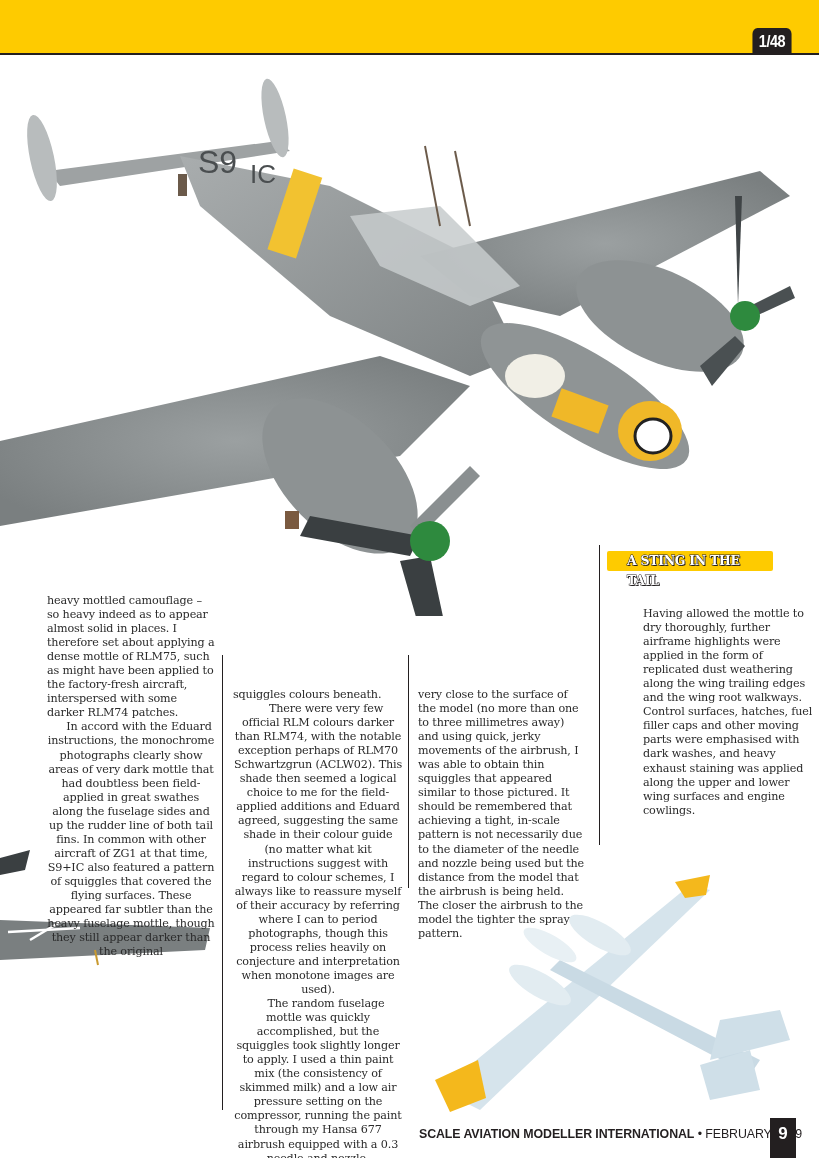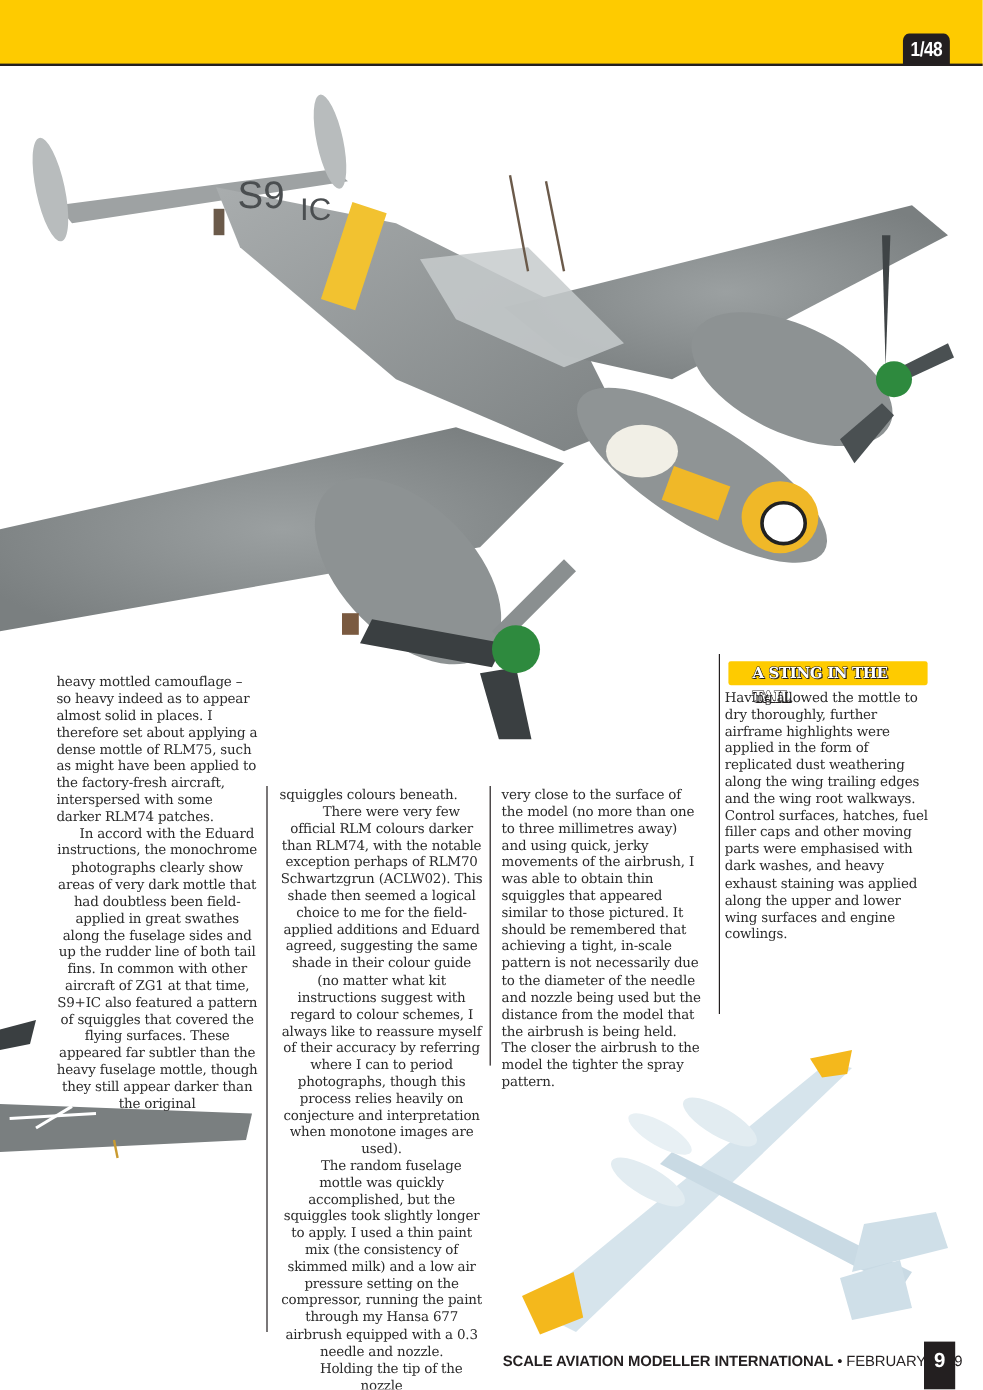--- a/index.html
+++ b/index.html
@@ -2,29 +2,29 @@
 <html><head>
 <meta charset="utf-8">
 <style>
   html, body { margin: 0; padding: 0; }
   body { width: 819px; height: 1158px; position: relative; overflow: hidden; background: #ffffff; font-family: "DejaVu Serif", serif; color: #2a2a2a; }
   .top-band { position: absolute; left: 0; top: 0; width: 819px; height: 53px; background: #fecb00; border-bottom: 2px solid #231f20; }
   .scale-tab { position: absolute; right: 24px; top: 28px; width: 46px; height: 27px; background: #231f20; border-radius: 6px 6px 0 0; color: #ffffff; font-family: "Liberation Sans", sans-serif; font-weight: bold; font-size: 17px; text-align: center; line-height: 28px; letter-spacing: -0.5px; transform: scaleX(0.85); }
   .photo-main { position: absolute; left: 0; top: 56px; width: 819px; height: 560px; }
   .photo-under { position: absolute; left: 410px; top: 860px; width: 409px; height: 260px; }
   .photo-wing { position: absolute; left: 0; top: 850px; width: 230px; height: 130px; }
-  .col { position: absolute; font-size: 11.2px; line-height: 14.05px; letter-spacing: -0.15px; }
+  .col { position: absolute; font-size: 11.2px; line-height: 14.05px; letter-spacing: -0.15px; margin-top: 32px; }
   .col p { margin: 0; }
   .col .ind { text-indent: 16px; text-align: center; }
   .col1 { left: 47px; top: 562px; width: 168px; }
   .col2 { left: 233px; top: 656px; width: 170px; border-left: 1px solid #231f20; padding-left: 0; }
   .rule2 { position: absolute; left: 222px; top: 655px; width: 1px; height: 455px; background: #231f20; }
   .col3 { left: 418px; top: 656px; width: 168px; }
   .rule3 { position: absolute; left: 408px; top: 655px; width: 1px; height: 233px; background: #231f20; }
-  .col4 { left: 604px; top: 575px; width: 172px; }
+  .col4 { left: 643px; top: 575px; width: 172px; }
   .rule4 { position: absolute; left: 599px; top: 545px; width: 1px; height: 300px; background: #231f20; }
   .col2 { border-left: none; }
   .heading { position: absolute; left: 607px; top: 551px; width: 166px; height: 20px; background: #fecb00; border-radius: 2px; }
   .heading span { display: block; font-family: "DejaVu Serif", serif; font-weight: bold; font-size: 12.5px; color: #ffffff; line-height: 20px; padding-left: 20px; letter-spacing: -0.3px; -webkit-text-stroke: 0.9px #231f20; paint-order: stroke fill; text-shadow: 1px 1px 0 #231f20; }
   .footer { position: absolute; left: 419px; top: 1127px; font-family: "Liberation Sans", sans-serif; font-size: 12.4px; color: #231f20; letter-spacing: -0.1px; }
   .footer .pub { font-weight: bold; text-align: right; }
   .page-num { position: absolute; left: 770px; top: 1118px; width: 26px; height: 40px; background: #231f20; color: #fff; font-family: "Liberation Sans", sans-serif; font-weight: bold; font-size: 17px; text-align: center; line-height: 32px; }
 </style>
 </head>
 <body>

